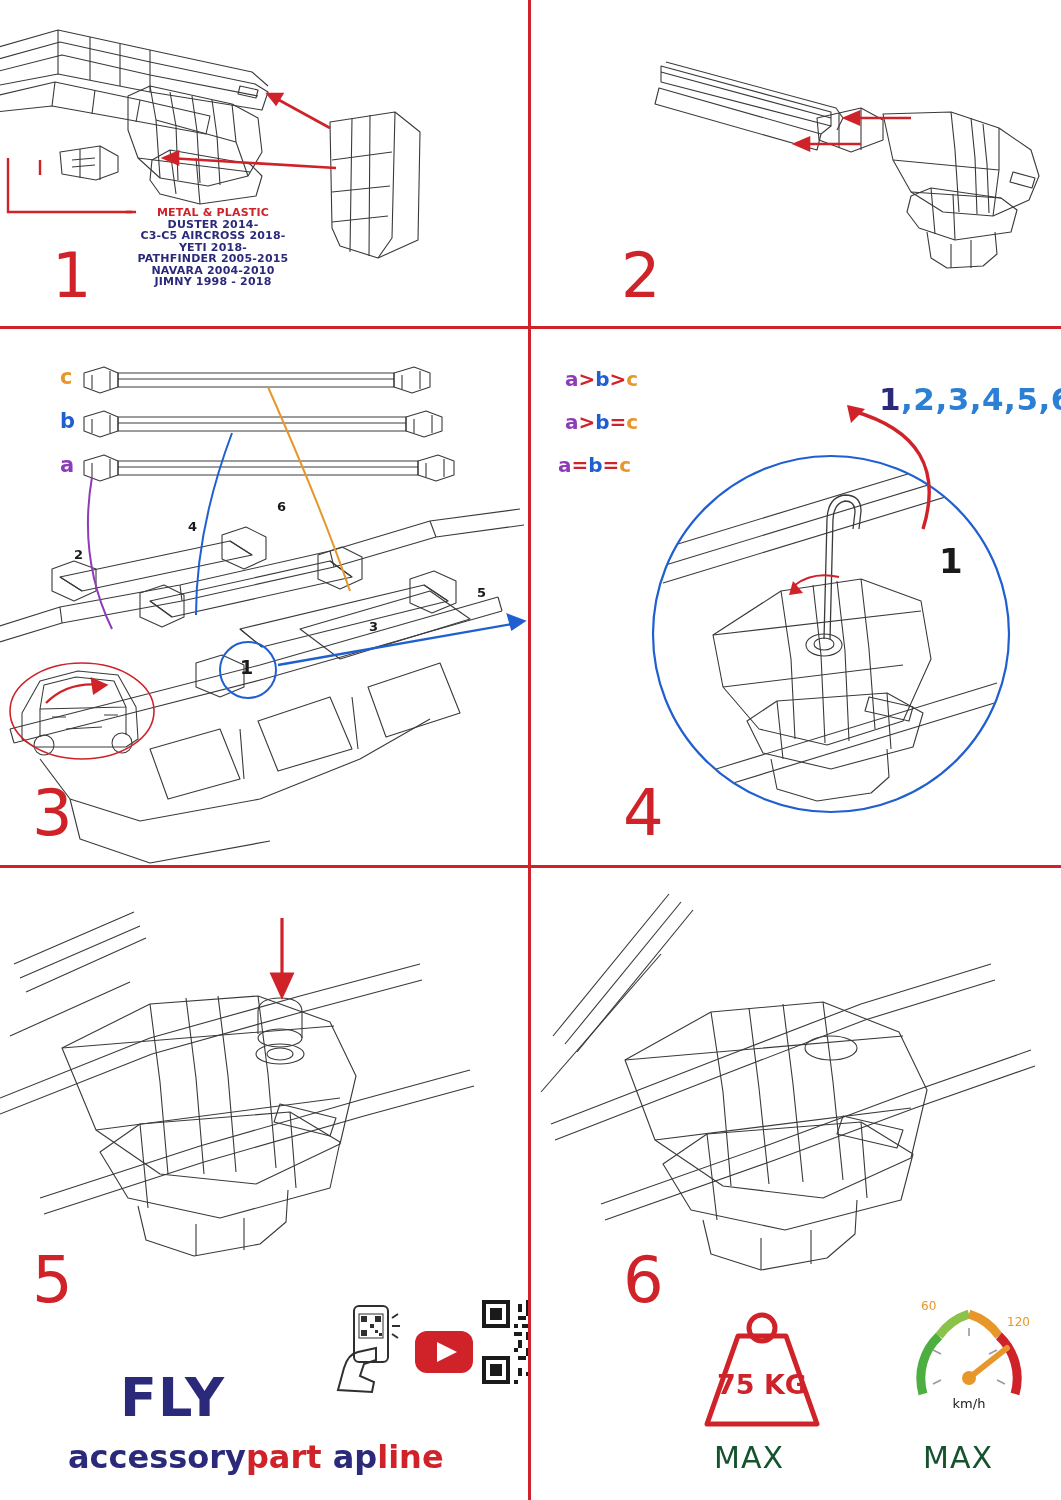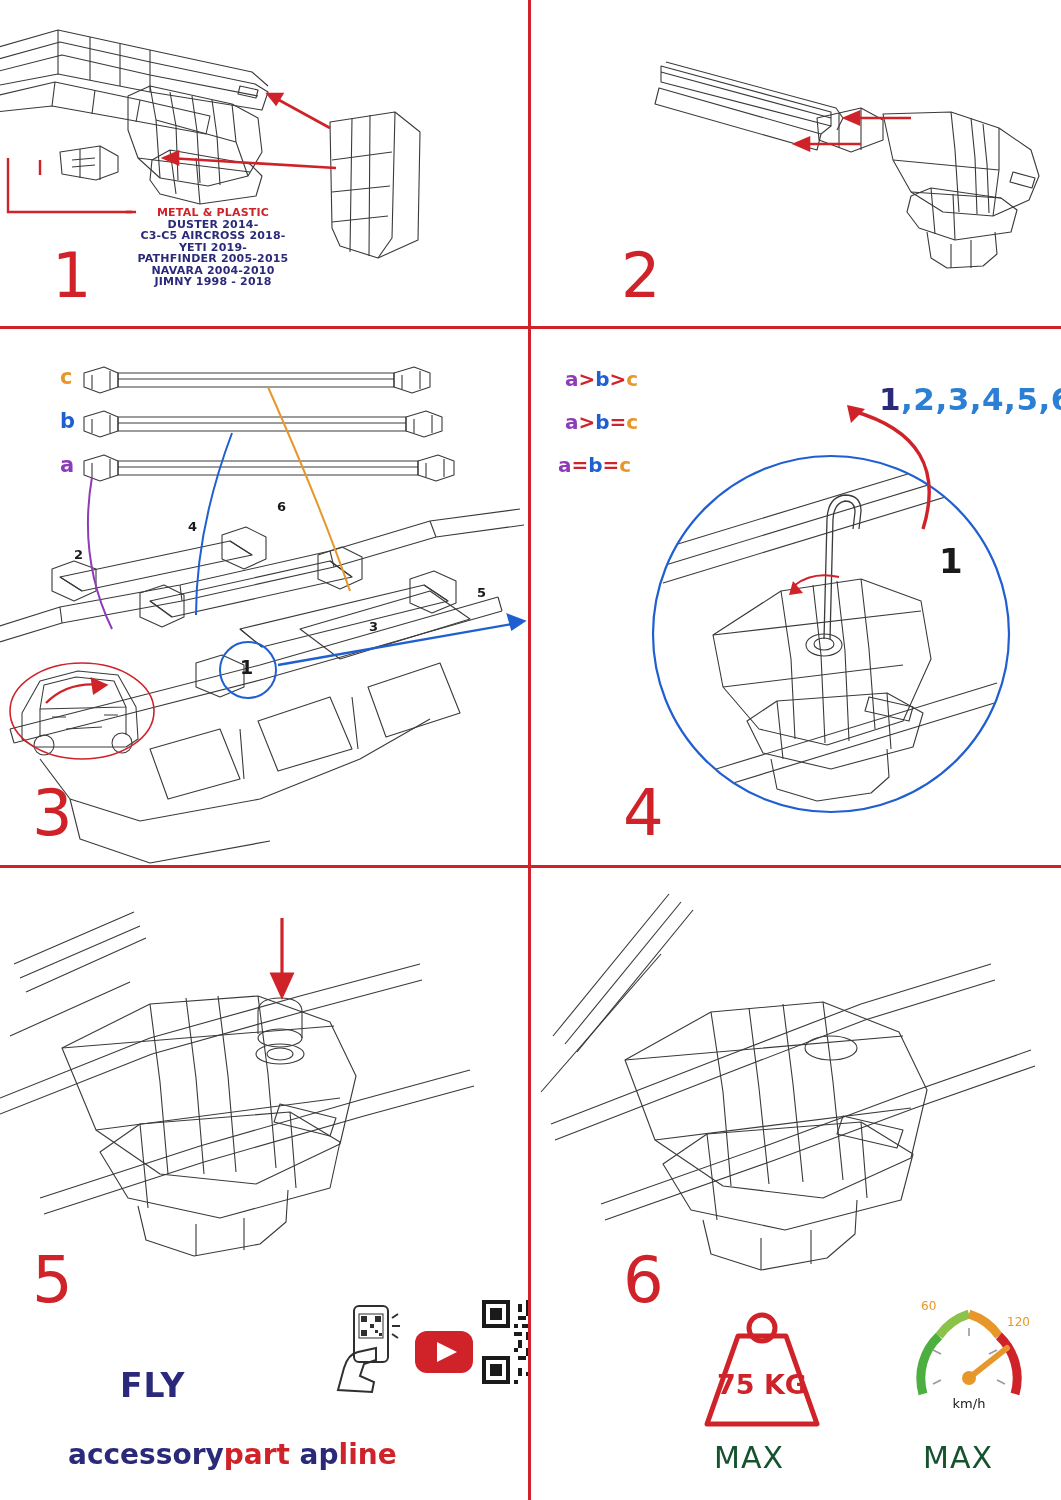--- a/index.html
+++ b/index.html
@@ -119,29 +119,29 @@
     font-family: "DejaVu Sans", sans-serif;
     font-size: 34px;
     font-weight: bold;
     color: #1a1a1a;
   }
 
   
   .brand-fly {
     position: absolute;
     font-family: "DejaVu Sans", sans-serif;
-    font-size: 33px;
+    font-size: 54px;
     font-weight: bold;
     color: #2b2a7a;
     letter-spacing: 1px;
   }
   .brand-line {
     position: absolute;
     font-family: "DejaVu Sans", sans-serif;
-    font-size: 28px;
+    font-size: 32px;
     font-weight: bold;
     white-space: nowrap;
   }
   .brand-line .dark { color: #2b2a7a; }
   .brand-line .red { color: #cf2229; }
 
   
   .max-label {
     position: absolute;
     font-family: "DejaVu Sans", sans-serif;
@@ -217,21 +217,21 @@
         <polygon points="268,94 282,94 276,104"></polygon>
         <path d="M336 168 L168 158" fill="none"></path>
         <polygon points="164,158 178,152 178,164"></polygon>
         <path d="M132 212 L126 212" fill="none"></path>
       </g>
     </svg>
     <div class="compat" style="left:88px; top:207px; width:250px;">
       <div class="hdr">METAL &amp; PLASTIC</div>
       <div class="model">DUSTER 2014-</div>
       <div class="model">C3-C5 AIRCROSS 2018-</div>
-      <div class="model">YETI 2019-</div>
+      <div class="model">YETI 2018-</div>
       <div class="model">PATHFINDER 2005-2015</div>
       <div class="model">NAVARA 2004-2010</div>
       <div class="model">JIMNY 1998 - 2018</div>
     </div>
     <div class="step-num" style="left:52px; top:245px; font-size:62px;">1</div>
   </div>
 
   <div class="panel" style="left:531px; top:0; width:530px; height:326px;">
     <svg class="art" width="530" height="326" viewBox="0 0 530 326">
       <g fill="none" stroke="#3a3a3a" stroke-width="1.1" stroke-linejoin="round">

